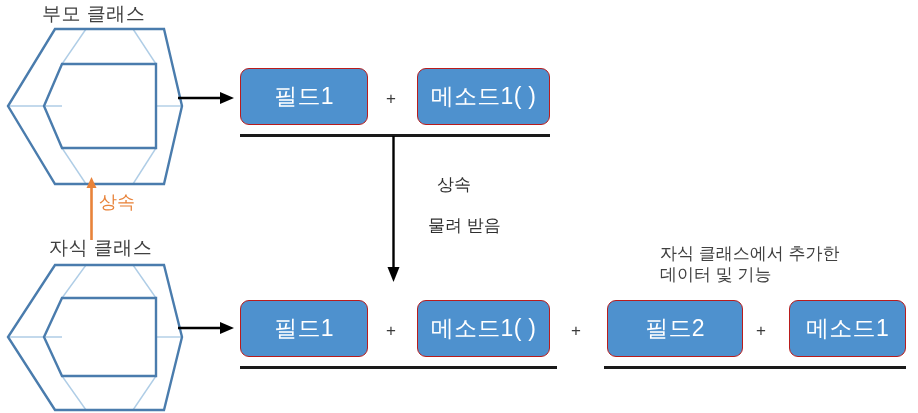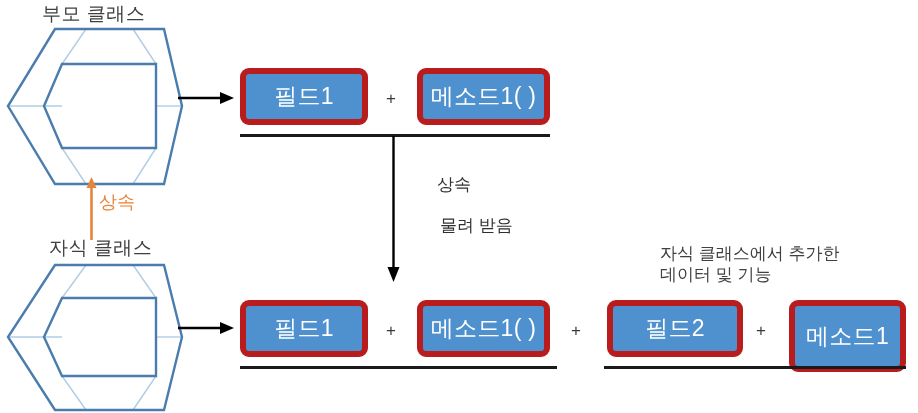--- a/index.html
+++ b/index.html
@@ -29,21 +29,21 @@
   }
 
   
   .hex-figure { position: absolute; }
   .hex-figure svg { display: block; }
 
   
   .member-box {
     position: absolute;
     background: #4E91CE;
-    border: 6px solid #b91c1c;
+    border: 1px solid #b91c1c;
     border-radius: 9px;
     box-sizing: border-box;
     display: flex;
     align-items: center;
     justify-content: center;
     color: #ffffff;
     font-size: 23px;
     line-height: 1;
     letter-spacing: 0.3px;
     white-space: nowrap;
@@ -172,38 +172,38 @@
 
   <div class="arrow" style="left:386px; top:136px;">
     <svg width="16" height="148" viewBox="0 0 16 148">
       <line x1="7.5" y1="0" x2="7.5" y2="134" stroke="#000000" stroke-width="2.4"></line>
       <polygon points="7.5,146 1.5,131 13.5,131" fill="#000000"></polygon>
     </svg>
   </div>
 
   <div class="mid-caption" style="left:437px; top:175px;">상속</div>
 
-  <div class="mid-caption" style="left:440px; top:216px;">물려 받음</div>
+  <div class="mid-caption" style="left:428px; top:216px;">물려 받음</div>
 
   <div class="right-caption" style="left:660px; top:243px; width:250px;">
     <div>자식 클래스에서 추가한</div>
     <div>데이터 및 기능</div>
   </div>
 
   <div class="member-box" style="left:240px; top:300px; width:128px; height:57px;">필드1</div>
 
   <div class="plus" style="left:386px; top:322px;">+</div>
 
   <div class="member-box" style="left:417px; top:300px; width:133px; height:57px;">메소드1( )</div>
 
   <div class="underline" style="left:240px; top:366px; width:317px;"></div>
 
   <div class="plus" style="left:571px; top:322px;">+</div>
 
   <div class="member-box" style="left:607px; top:300px; width:136px; height:57px;">필드2</div>
 
   <div class="plus" style="left:756px; top:322px;">+</div>
 
-  <div class="member-box" style="left:789px; top:300px; width:117px; height:72px;">메소드1</div>
+  <div class="member-box" style="left:789px; top:300px; width:117px; height:57px;">메소드1</div>
 
   <div class="underline" style="left:604px; top:366px; width:302px;"></div>
 
 </div>
 
 </body></html>

